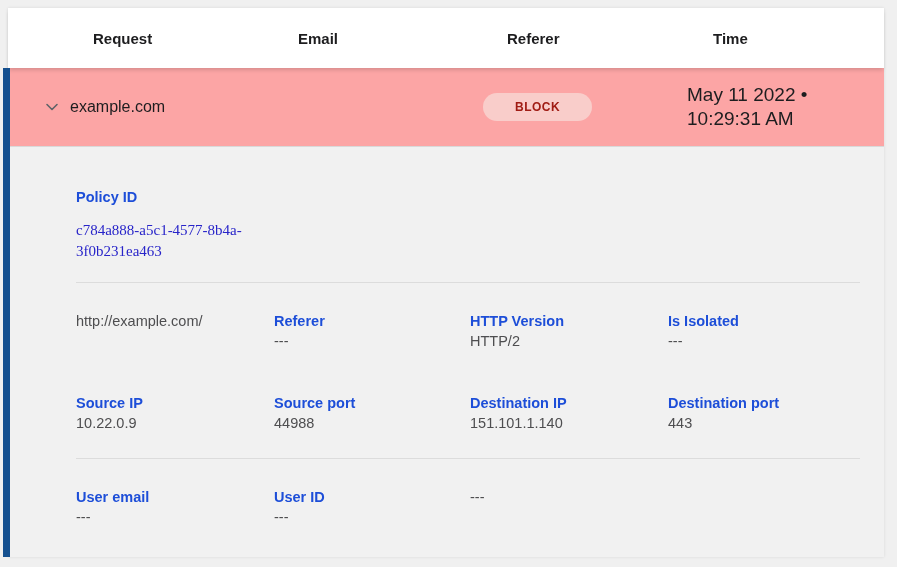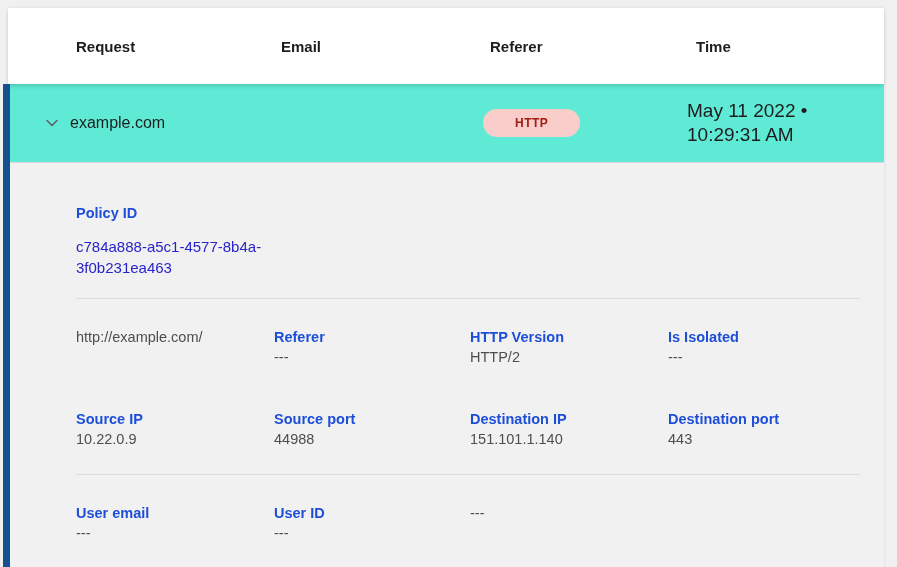--- a/index.html
+++ b/index.html
@@ -20,46 +20,46 @@
   }
   .content{
     margin-left:8px;
     margin-top:8px;
     width:876px;
     box-shadow:0 0 3px rgba(0,0,0,.10);
   }
   
   .table-header{
     background:#ffffff;
-    height:76px;
+    height:60px;
     display:grid;
     grid-template-columns:205px 209px 206px 1fr;
     align-items:center;
-    padding-left:68px;
+    padding-left:85px;
     position:relative;
     z-index:2;
     box-shadow:0 3px 4px -1px rgba(0,0,0,.15);
   }
   .col-header{
     font-size:15px;
     font-weight:700;
     color:#1d1d1f;
   }
   
   .expanded-group{position:relative;}
   .active-indicator{
     position:absolute;
     left:-5px;top:0;bottom:0;
     width:7px;
     background:var(--accent-blue,#15508f);
     z-index:3;
   }
   
   .data-row{
-    background:#5eead4;
+    background:#fca5a5;
     height:79px;
     display:grid;
     grid-template-columns:28px 202px 209px 206px 1fr;
     align-items:center;
     padding-left:34px;
     border-bottom:1px solid #d9d9d9;
     cursor:pointer;
   }
   .chevron-btn{
     background:none;border:none;cursor:pointer;
@@ -104,20 +104,21 @@
   .policy-section .field-label{margin-bottom:13px;}
   .policy-link{
     display:inline-block;
     font-size:15px;
     line-height:21px;
     color:var(--link-blue,#2824c9);
     text-decoration:none;
     max-width:200px;
     overflow-wrap:break-word;
     cursor:pointer;
+    font-family:Liberation Serif, serif;
   }
   .divider{
     border:none;
     border-top:1px solid var(--divider,#dcdcdc);
     height:0;
   }
   .divider.after-policy{margin-top:20px;}
   .divider.before-user{margin-top:25px;}
   .field-grid{
     display:grid;
@@ -146,21 +147,21 @@
       <button class="chevron-btn">
         <span style="display:flex;">
           <svg width="16" height="16" viewBox="0 0 16 16">
             <path d="M3 5.5 L8 10.5 L13 5.5" stroke="#5f6368" stroke-width="1.6" fill="none" stroke-linecap="round" stroke-linejoin="round"></path>
           </svg>
         </span>
       </button>
       <div class="request-text">example.com</div>
       <div class="request-text"></div>
       <div>
-        <span class="badge">HTTP</span>
+        <span class="badge">BLOCK</span>
       </div>
       <div class="time-text">May 11 2022 • 10:29:31 AM</div>
     </div>
 
     <div class="detail-panel">
 
       <div class="policy-section">
         <div class="field-label">Policy ID</div>
         <a class="policy-link">c784a888-a5c1-4577-8b4a-3f0b231ea463</a>
       </div>

